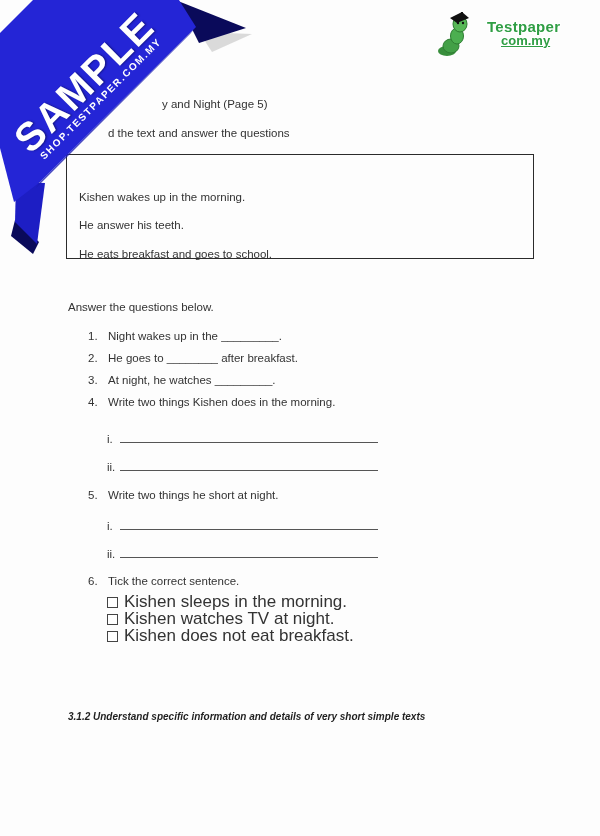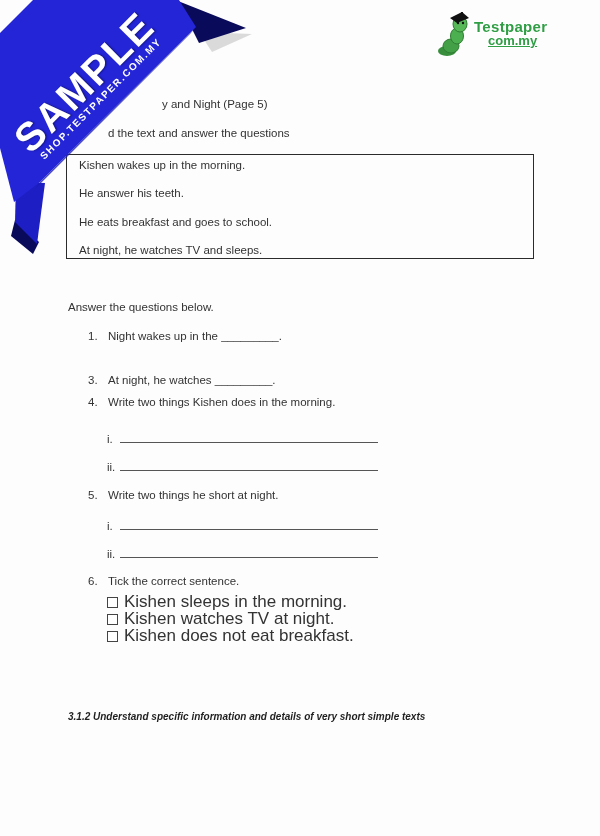--- a/index.html
+++ b/index.html
@@ -29,36 +29,36 @@
     position:absolute;left:-39px;top:91px;width:280px;height:16px;
     transform:rotate(-45deg);
     text-align:center;line-height:16px;
     font-size:10px;font-weight:bold;color:#ffffff;
     letter-spacing:1.6px;
     z-index:22;
   }
 
   
   .logo{position:absolute;left:437px;top:9px;display:flex;align-items:center;z-index:5;}
-  .logo-text{margin-left:1px;font-weight:bold;color:#2f9e44;
+  .logo-text{margin-left:14px;font-weight:bold;color:#2f9e44;
     text-shadow:-1px -1px 0 #fff,1px -1px 0 #fff,-1px 1px 0 #fff,1px 1px 0 #fff,0 0 3px #fff;}
   .logo-line1{font-size:15px;line-height:14px;letter-spacing:.3px;}
   .logo-line2{font-size:13px;line-height:13px;padding-left:14px;text-decoration:underline;}
 
   
   .doc-text{position:absolute;font-size:11.5px;color:#333;white-space:nowrap;}
   .part-title{left:0;right:0;text-align:left;top:69px;}
   .frag-title{left:138px;top:98px;margin-left:24px;}
   .frag-instruction{left:108px;top:127px;}
 
   .passage-box{
     position:absolute;left:66px;top:154px;width:466px;height:103px;
     border:1.5px solid #2b2b2b;background:transparent;
   }
-  .passage-line{position:absolute;left:12px;font-size:11.5px;color:#333;white-space:nowrap;}
+  .passage-line{position:absolute;left:12px;font-size:11.5px;color:#333;white-space:nowrap;margin-top:32px;}
 
   .answer-intro{left:68px;top:301px;}
 
   .q-row{position:absolute;left:88px;font-size:11.5px;color:#333;white-space:nowrap;}
   .q-num{display:inline-block;width:20px;}
 
   .sub-row{position:absolute;left:107px;font-size:11.5px;color:#333;white-space:nowrap;}
   .sub-label{display:inline-block;min-width:10px;}
   .ans-line{display:inline-block;width:258px;border-bottom:1px solid #555;height:12px;margin-left:3px;}
 
@@ -109,27 +109,29 @@
   </div>
 
   <div class="doc-text part-title">PART 1 (10 marks)</div>
   <div class="doc-text frag-title">y and Night (Page 5)</div>
   <div class="doc-text frag-instruction">d the text and answer the questions</div>
 
   <div class="passage-box">
     <div class="passage-line" style="top:4px">Kishen wakes up in the morning.</div>
     <div class="passage-line" style="top:32px">He answer his teeth.</div>
     <div class="passage-line" style="top:61px">He eats breakfast and goes to school.</div>
-    <div class="passage-line" style="top:89px">At night, he watches TV and sleeps.</div>
   </div>
 
   <div class="doc-text answer-intro">Answer the questions below.</div>
 
   <div class="q-row" style="top:330px">
     <span class="q-num">1.</span><span>Night wakes up in the _________.</span>
+  </div>
+  <div class="q-row" style="top:352px">
+    <span class="q-num">2.</span><span>He goes to ________ after breakfast.</span>
   </div>
   <div class="q-row" style="top:374px">
     <span class="q-num">3.</span><span>At night, he watches _________.</span>
   </div>
   <div class="q-row" style="top:396px">
     <span class="q-num">4.</span><span>Write two things Kishen does in the morning.</span>
   </div>
 
   <div class="sub-row" style="top:430px">
     <span class="sub-label">i.</span><span class="ans-line"></span>

